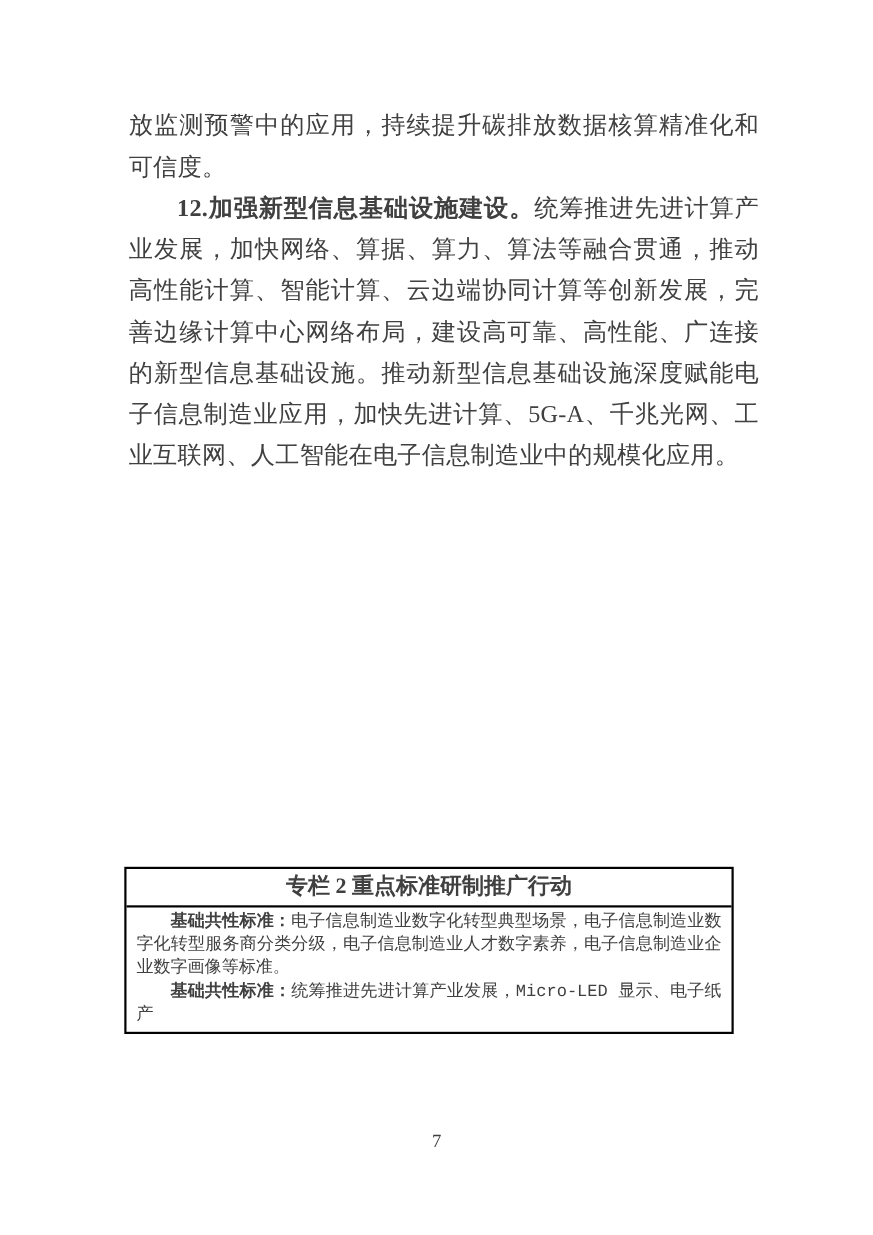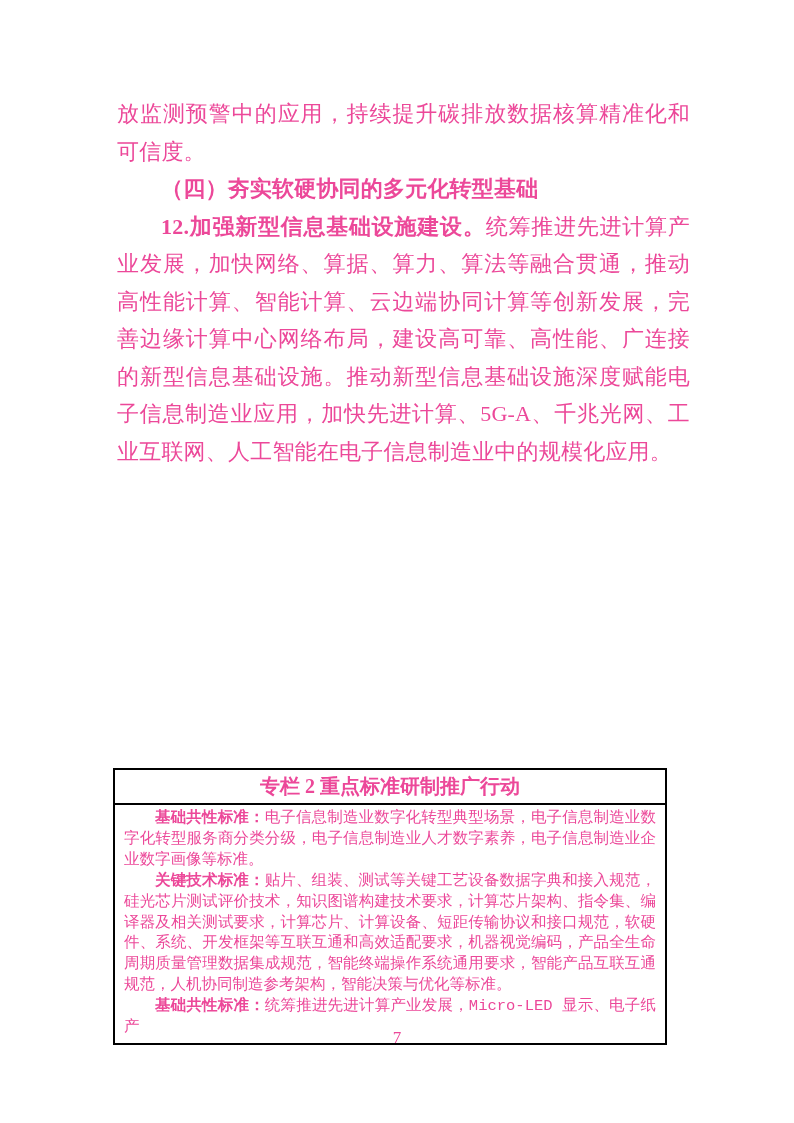--- a/index.html
+++ b/index.html
@@ -5,21 +5,21 @@
   html, body {
     margin: 0;
     padding: 0;
     background: #ffffff;
   }
   .page {
     position: relative;
     width: 794px;
     height: 1123px;
     background: #ffffff;
-    color: #ec4899;
+    color: #404040;
     font-family: "Liberation Serif", "DejaVu Serif", serif;
     overflow: hidden;
   }
   .content {
     position: absolute;
     left: 117px;
     top: 95px;
     width: 573px;
     font-size: 22px;
     line-height: 37.5px;
@@ -29,21 +29,21 @@
   .para { margin: 0; }
   .para.indent { text-indent: 2em; }
   .para.heading {
     text-indent: 2em;
     font-weight: bold;
   }
   .lead { font-weight: bold; }
   .callout {
     position: absolute;
     left: 113px;
-    top: 768px;
+    top: 788px;
     width: 554px;
     box-sizing: border-box;
     border: 2px solid #000000;
     background: #ffffff;
   }
   .callout-title {
     height: 33px;
     line-height: 33px;
     text-align: center;
     font-weight: bold;
@@ -72,36 +72,32 @@
 </style>
 </head>
 <body>
 
 <div class="page">
 
   <div class="content">
     <p class="para">
       <span>放监测预警中的应用，持续提升碳排放数据核算精准化和可信度。</span>
     </p>
-    <p class="para heading">（四）夯实软硬协同的多元化转型基础</p>
     <p class="para indent">
       <span class="lead">12.加强新型信息基础设施建设。</span><span>统筹推进先进计算产业发展，加快网络、算据、算力、算法等融合贯通，推动高性能计算、智能计算、云边端协同计算等创新发展，完善边缘计算中心网络布局，建设高可靠、高性能、广连接的新型信息基础设施。推动新型信息基础设施深度赋能电子信息制造业应用，加快先进计算、5G-A、千兆光网、工业互联网、人工智能在电子信息制造业中的规模化应用。</span>
     </p>
   </div>
 
   <div class="callout">
     <div class="callout-title">专栏 2  重点标准研制推广行动</div>
     <div class="callout-body">
       <p>
         <span class="lead">基础共性标准：</span><span>电子信息制造业数字化转型典型场景，电子信息制造业数字化转型服务商分类分级，电子信息制造业人才数字素养，电子信息制造业企业数字画像等标准。</span>
       </p>
       <p>
-        <span class="lead">关键技术标准：</span><span>贴片、组装、测试等关键工艺设备数据字典和接入规范，硅光芯片测试评价技术，知识图谱构建技术要求，计算芯片架构、指令集、编译器及相关测试要求，计算芯片、计算设备、短距传输协议和接口规范，软硬件、系统、开发框架等互联互通和高效适配要求，机器视觉编码，产品全生命周期质量管理数据集成规范，智能终端操作系统通用要求，智能产品互联互通规范，人机协同制造参考架构，智能决策与优化等标准。</span>
-      </p>
-      <p>
         <span class="lead">基础共性标准：</span><span>统筹推进先进计算产业发展，Micro-LED 显示、电子纸产</span>
       </p>
     </div>
   </div>
 
   <div class="page-number">7</div>
 
 </div>
 
 </body></html>

